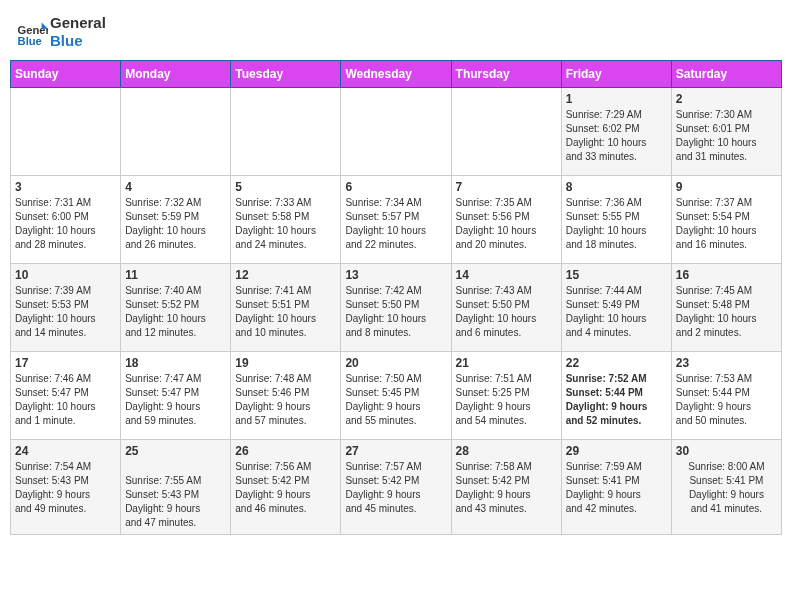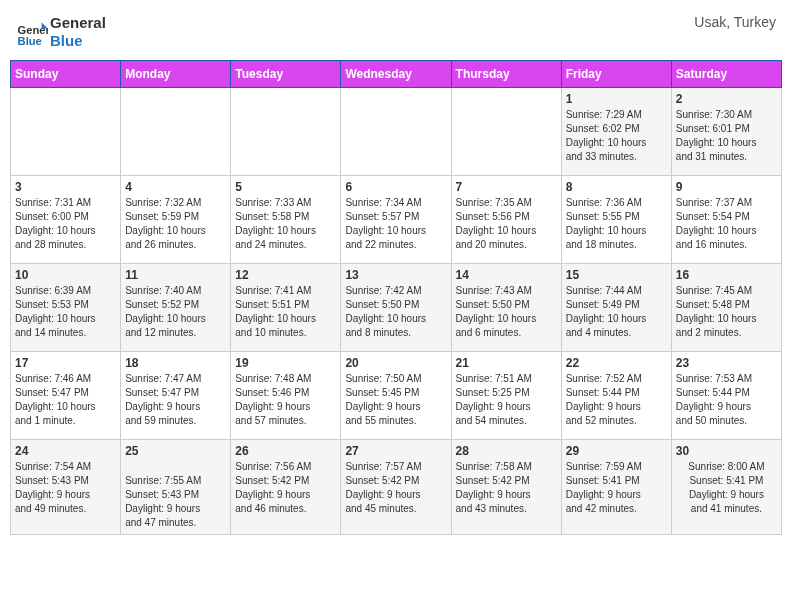--- a/index.html
+++ b/index.html
@@ -90,21 +90,20 @@
       <polygon points="32,8 40,16 32,16" fill="#2176c7"></polygon>
     </svg>
     <div>
       <div style="font-size:15px;font-weight:bold;color:#333;line-height:1.2;">
         <span style="color:#333;">General</span>
       </div>
       <div style="font-size:15px;font-weight:bold;color:#2176c7;line-height:1.2;">Blue</div>
     </div>
   </div>
   <div class="title-block">
-    <div class="location">Usak, Turkey</div>
   </div>
 </div>
 
 <table>
   <thead>
     <tr id="header-row">
     <th>Sunday</th>
         <th>Monday</th>
         <th>Tuesday</th>
         <th>Wednesday</th>
@@ -182,21 +181,21 @@
           <span class="day-number">9</span>
           <div class="day-info" style="white-space: pre-line;">Sunrise: 7:37 AM
 Sunset: 5:54 PM
 Daylight: 10 hours
 and 16 minutes.</div>
         </td>
       </tr>
       <tr>
         <td>
           <span class="day-number">10</span>
-          <div class="day-info" style="white-space: pre-line;">Sunrise: 6:39 AM
+          <div class="day-info" style="white-space: pre-line;">Sunrise: 7:39 AM
 Sunset: 5:53 PM
 Daylight: 10 hours
 and 14 minutes.</div>
         </td>
         <td>
           <span class="day-number">11</span>
           <div class="day-info" style="white-space: pre-line;">Sunrise: 7:40 AM
 Sunset: 5:52 PM
 Daylight: 10 hours
 and 12 minutes.</div>
@@ -268,21 +267,21 @@
         </td>
         <td>
           <span class="day-number">21</span>
           <div class="day-info" style="white-space: pre-line;">Sunrise: 7:51 AM
 Sunset: 5:25 PM
 Daylight: 9 hours
 and 54 minutes.</div>
         </td>
         <td>
           <span class="day-number">22</span>
-          <div class="day-info" style="white-space: pre-line;">Sunrise: 7:52 AM
+          <div class="day-info" style="white-space: pre-line; font-weight: bold;">Sunrise: 7:52 AM
 Sunset: 5:44 PM
 Daylight: 9 hours
 and 52 minutes.</div>
         </td>
         <td>
           <span class="day-number">23</span>
           <div class="day-info" style="white-space: pre-line;">Sunrise: 7:53 AM
 Sunset: 5:44 PM
 Daylight: 9 hours
 and 50 minutes.</div>

